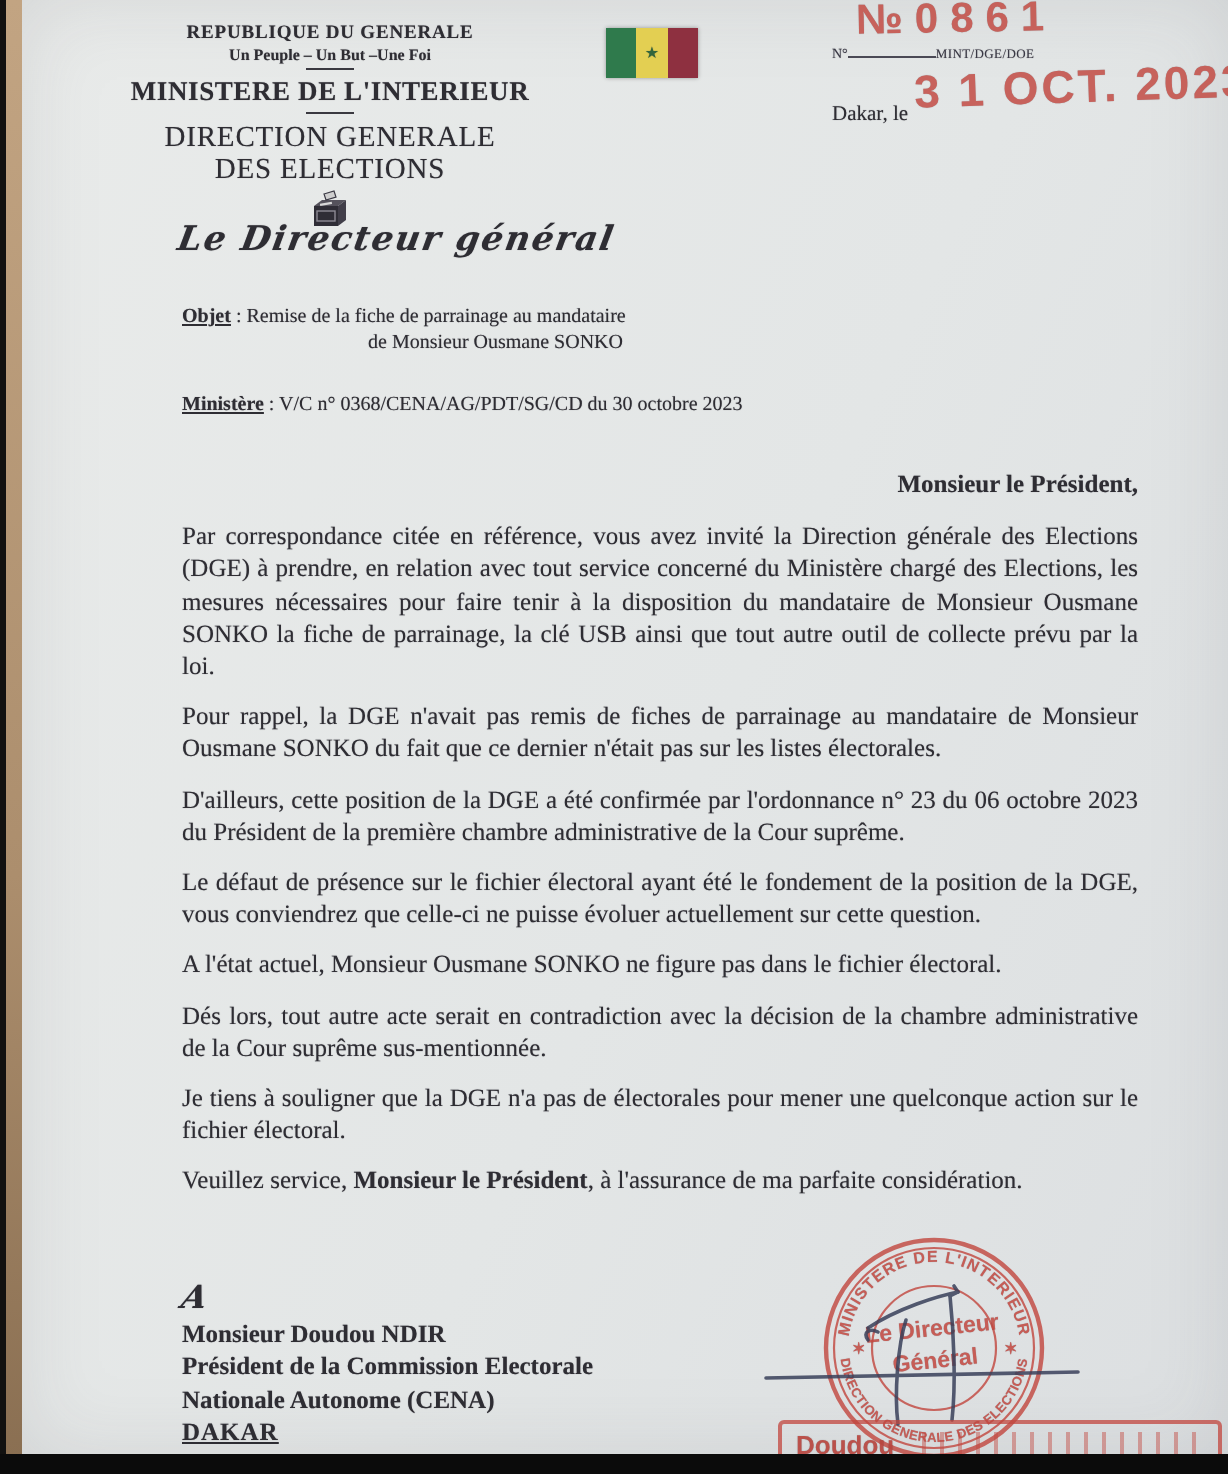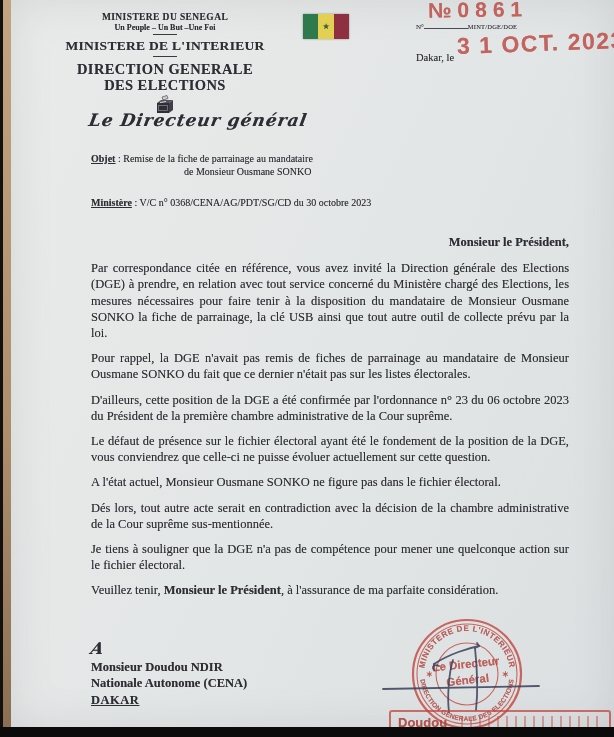--- a/index.html
+++ b/index.html
@@ -17,21 +17,21 @@
     color:#2e2d33;
   }
   .page *{text-shadow:0 0 .5px rgba(46,45,55,.45);}
 
   
   .hdr-left{position:absolute;left:18px;top:12px;width:272px;text-align:center;}
   .republic{font-size:9.5px;font-weight:bold;letter-spacing:.4px;}
   .motto{font-size:8px;font-weight:bold;margin-top:1px;}
   .mini-rule{width:24px;border-bottom:1.2px solid #3a3940;margin:2px auto 3px auto;height:0;}
   .ministry{font-size:13.5px;font-weight:bold;letter-spacing:.3px;margin-top:3px;}
-  .directorate{font-size:14.5px;font-weight:bold;letter-spacing:.4px;line-height:1.12;margin-top:4px;}
+  .directorate{font-size:14.5px;font-weight:normal;letter-spacing:.4px;line-height:1.12;margin-top:4px;}
   .ballot-wrap{margin-top:2px;}
 
   .flag{position:absolute;left:292px;top:14px;width:46px;height:25px;display:flex;
     box-shadow:0 0 2px rgba(0,0,0,.35);}
   .flag .band{flex:1;}
   .flag .mid{display:flex;align-items:center;justify-content:center;
     color:#33663b;font-size:8px;line-height:1;}
 
   .ref-line{position:absolute;left:405px;top:22px;font-size:7px;color:#3a3945;white-space:nowrap;}
   .ref-underline{display:inline-block;width:44px;border-bottom:.8px solid #4a4955;height:6px;}
@@ -78,21 +78,21 @@
   .bottom-bar{position:absolute;left:0;top:727px;width:614px;height:10px;background:#0b0b0b;}
 </style>
 </head>
 <body>
 
 <div class="edge-tan"></div>
 
 <div class="page">
 
   <div class="hdr-left">
-    <div class="republic">MINISTERE DU SENEGAL</div>
+    <div class="republic">REPUBLIQUE DU GENERALE</div>
     <div class="motto">Un Peuple – Un But –Une Foi</div>
     <div class="mini-rule"></div>
     <div class="ministry">MINISTERE DE L'INTERIEUR</div>
     <div class="mini-rule"></div>
     <div class="directorate">
       <div>DIRECTION GENERALE</div>
       <div>DES ELECTIONS</div>
     </div>
     <div class="ballot-wrap">
       <svg width="24" height="22" viewBox="0 0 24 22">
@@ -135,27 +135,28 @@
   </div>
 
   <div class="body-text">
     <div class="salutation">Monsieur le Président,</div>
     <p>Par correspondance citée en référence, vous avez invité la Direction générale des Elections (DGE) à prendre, en relation avec tout service concerné du Ministère chargé des Elections, les mesures nécessaires pour faire tenir à la disposition du mandataire de Monsieur Ousmane SONKO la fiche de parrainage, la clé USB ainsi que tout autre outil de collecte prévu par la loi.</p>
     <p>Pour rappel, la DGE n'avait pas remis de fiches de parrainage au mandataire de Monsieur Ousmane SONKO du fait que ce dernier n'était pas sur les listes électorales.</p>
     <p>D'ailleurs, cette position de la DGE a été confirmée par l'ordonnance n° 23 du 06 octobre 2023 du Président de la première chambre administrative de la Cour suprême.</p>
     <p>Le défaut de présence sur le fichier électoral ayant été le fondement de la position de la DGE, vous conviendrez que celle-ci ne puisse évoluer actuellement sur cette question.</p>
     <p>A l'état actuel, Monsieur Ousmane SONKO ne figure pas dans le fichier électoral.</p>
     <p>Dés lors, tout autre acte serait en contradiction avec la décision de la chambre administrative de la Cour suprême sus-mentionnée.</p>
-    <p>Je tiens à souligner que la DGE n'a pas de compétence pour mener une quelconque action sur le fichier électoral.</p>
-    <p class="closing"><span>Veuillez tenir, </span><b>Monsieur le Président</b><span>, à l'assurance de ma parfaite considération.</span></p>
+    <p>Je tiens à souligner que la DGE n'a pas de électorales pour mener une quelconque action sur le fichier électoral.</p>
+    <p class="closing"><span>Veuillez service, </span><b>Monsieur le Président</b><span>, à l'assurance de ma parfaite considération.</span></p>
   </div>
 
   <div class="recipient">
     <div class="script-a">A</div>
     <div>Monsieur Doudou NDIR</div>
+    <div>Président de la Commission Electorale</div>
     <div>Nationale Autonome (CENA)</div>
     <div class="city">DAKAR</div>
   </div>
 
   <div class="stamp-area">
     <svg width="222" height="126" viewBox="0 0 222 126">
       <g stroke="#c2463e" fill="none" opacity="0.8">
         <circle cx="88" cy="72" r="54" stroke-width="2.2"></circle>
         <circle cx="88" cy="72" r="50" stroke-width="1.1"></circle>
         <circle cx="88" cy="72" r="31" stroke-width="1.1"></circle>

